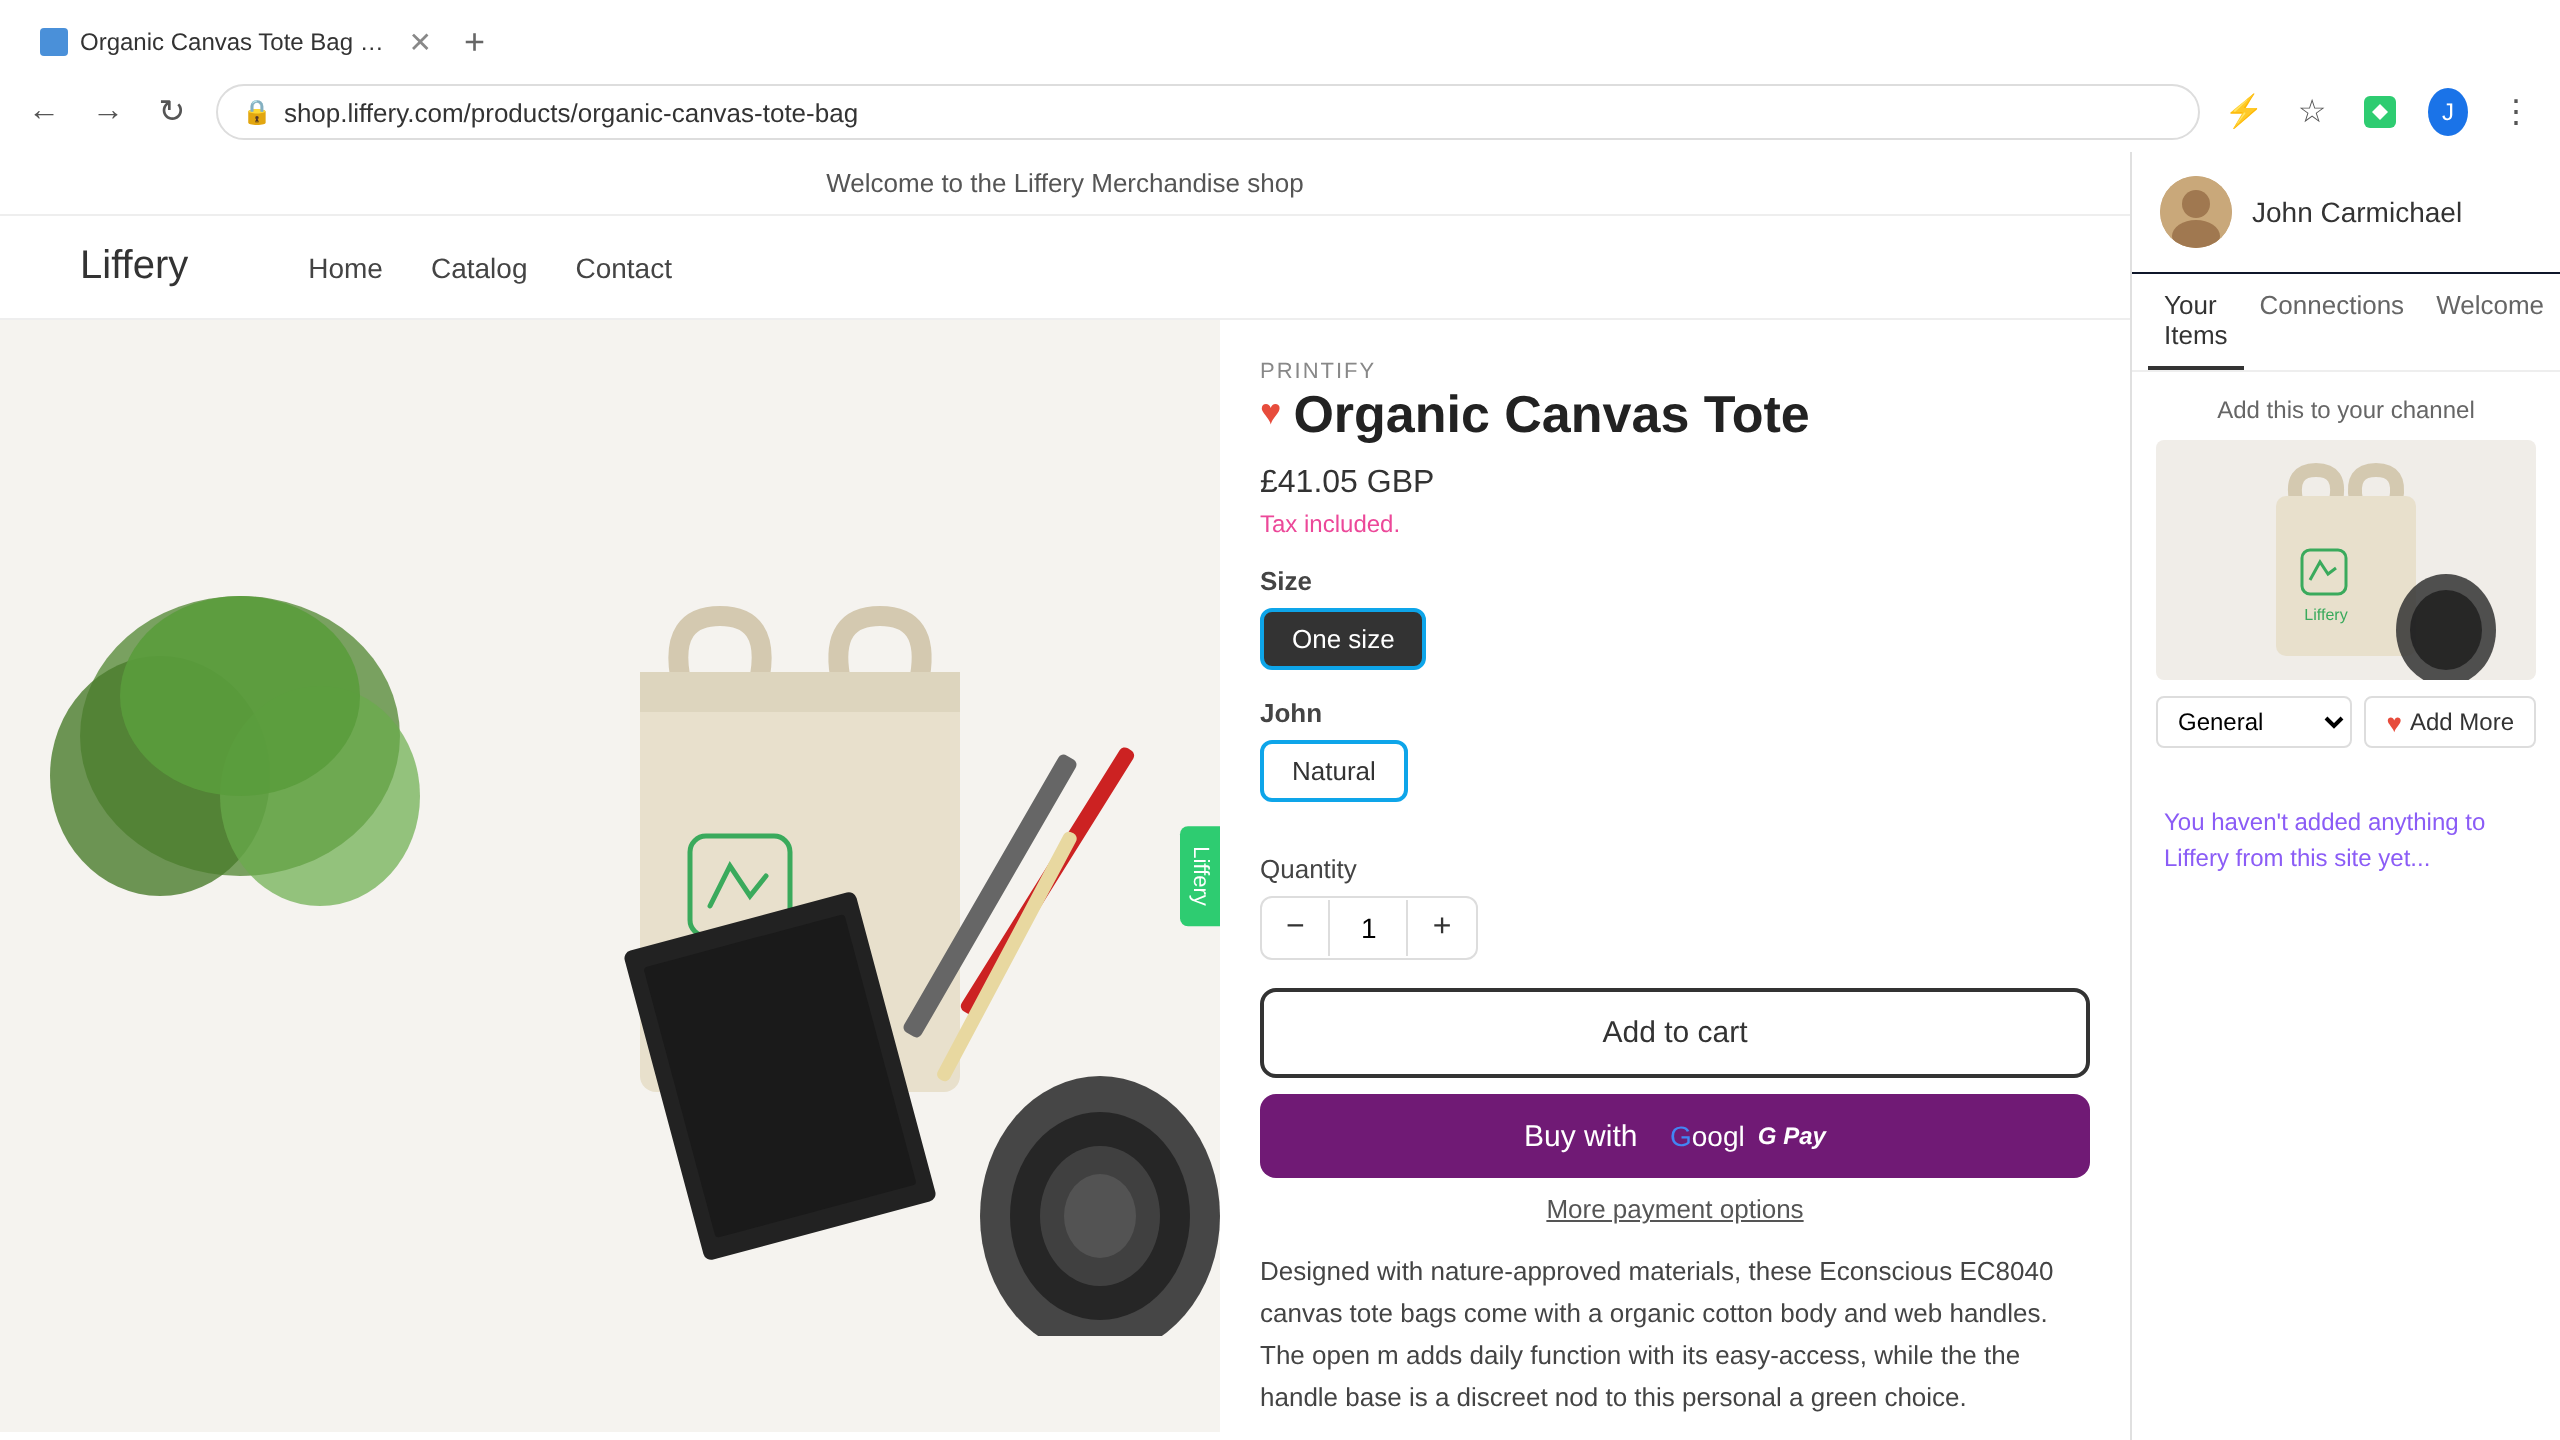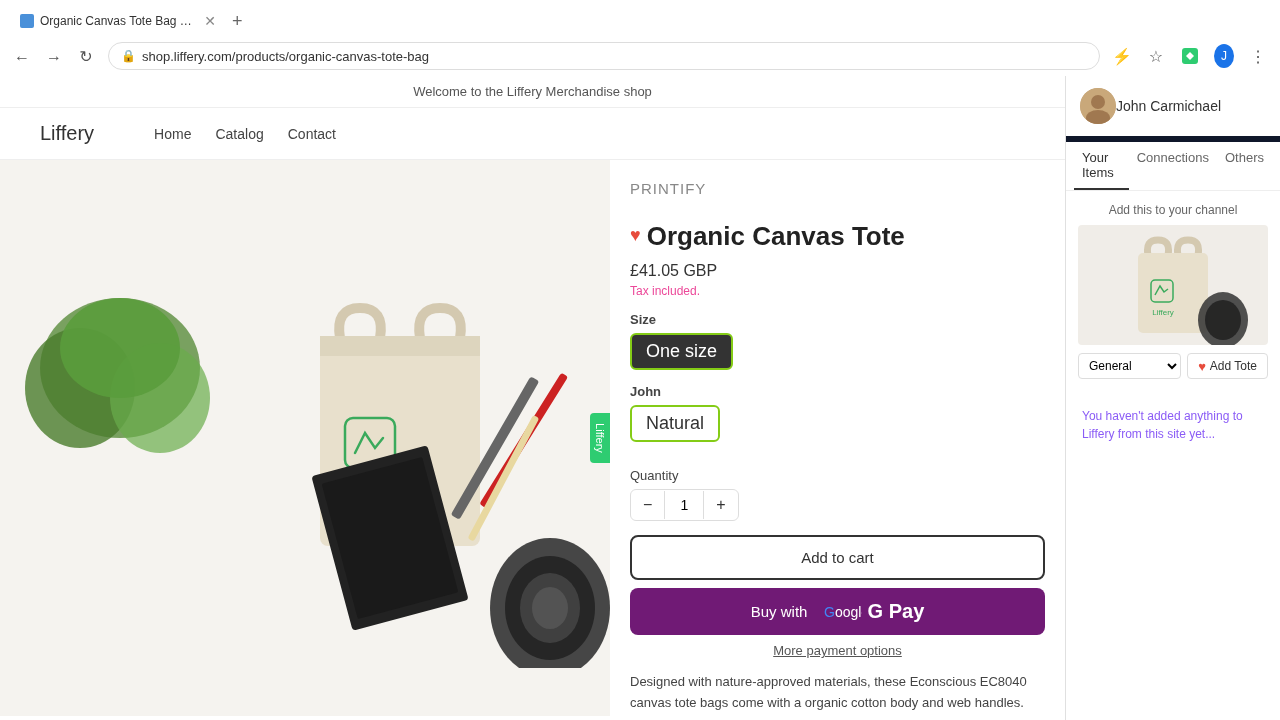--- a/index.html
+++ b/index.html
@@ -31,44 +31,44 @@
     .shop-nav-links { display: flex; gap: 24px; }
     .shop-nav-link { font-size: 14px; color: #444; text-decoration: none; cursor: pointer; }
 
     
     .product-area { display: flex; height: calc(100% - 88px); overflow: hidden; }
     
     .product-image-bg { width: 100%; height: 100%; background: #f5f3ef; position: relative; display: flex; align-items: center; justify-content: center; }
 
     
     .liffery-sidebar { width: 215px; border-left: 1px solid #e0e0e0; background: #fff; flex-shrink: 0; display: flex; flex-direction: column; }
-    .sidebar-user-header { display: flex; align-items: center; padding: 12px 14px; border-bottom: 6px solid #0f172a; }
+    .sidebar-user-header { display: flex; align-items: center; gap: 10px; padding: 12px 14px; border-bottom: 1px solid #0f172a; }
     .user-avatar { width: 36px; height: 36px; border-radius: 50%; background: #c9a87a; display: flex; align-items: center; justify-content: center; overflow: hidden; flex-shrink: 0; }
     .user-avatar svg { width: 36px; height: 36px; }
     .user-name { font-size: 14px; font-weight: 500; color: #333; }
     .sidebar-tabs { display: flex; padding: 0 8px; border-bottom: 1px solid #eee; }
     .sidebar-tab { font-size: 13px; padding: 8px 8px; color: #666; cursor: pointer; border-bottom: 2px solid transparent; }
     .sidebar-tab.active { color: #333; border-bottom: 2px solid #333; font-weight: 500; }
     .sidebar-add-section { padding: 12px; text-align: center; }
     .add-to-channel-text { font-size: 12px; color: #666; margin-bottom: 8px; }
     .product-thumbnail { width: 100%; height: 120px; background: #f0ede8; border-radius: 4px; margin-bottom: 8px; overflow: hidden; position: relative; display: flex; align-items: center; justify-content: center; }
     .channel-controls { display: flex; gap: 6px; margin-top: 4px; }
     .channel-select { flex: 1; border: 1px solid #ddd; border-radius: 4px; padding: 4px 6px; font-size: 12px; background: #fff; }
     .add-item-btn { background: #fff; border: 1px solid #ddd; border-radius: 4px; padding: 4px 10px; font-size: 12px; cursor: pointer; display: flex; align-items: center; gap: 4px; white-space: nowrap; color: #333; }
     .heart-icon { color: #e74c3c; font-size: 13px; }
     .sidebar-empty-message { padding: 16px; font-size: 12px; color: #8b5cf6; text-align: left; line-height: 1.5; }
 
     
     .product-details { flex: 1; padding: 20px 20px; overflow-y: auto; }
-    .product-brand { font-size: 15px; color: #888; letter-spacing: 1px; text-transform: uppercase; margin-bottom: 24px; }
+    .product-brand { font-size: 11px; color: #888; letter-spacing: 1px; text-transform: uppercase; margin-bottom: 0; }
     .product-title { font-size: 26px; font-weight: 600; color: #222; margin-bottom: 10px; line-height: 1.2; }
     .product-price { font-size: 16px; color: #333; margin-bottom: 4px; }
     .price-note { font-size: 12px; color: #ec4899; margin-bottom: 14px; }
     .product-option-label { font-size: 13px; color: #444; margin-bottom: 6px; font-weight: bold; }
-    .product-option-btn { border: 2px solid #84cc16; border-radius: 6px; padding: 6px 14px; font-size: 18px; background: #333; color: #fff; cursor: pointer; margin-bottom: 14px; }
+    .product-option-btn { border: 2px solid #0ea5e9; border-radius: 6px; padding: 6px 14px; font-size: 13px; background: #333; color: #fff; cursor: pointer; margin-bottom: 14px; }
     .product-option-btn.outlined { background: #fff; color: #333; }
     .quantity-section { margin-bottom: 14px; }
     .quantity-label { font-size: 13px; color: #444; margin-bottom: 6px; margin-top: 12px; }
     .quantity-control { display: flex; align-items: center; gap: 0; border: 1px solid #ddd; border-radius: 6px; width: fit-content; overflow: hidden; }
     .qty-btn { background: none; border: none; padding: 6px 12px; cursor: pointer; font-size: 16px; color: #333; }
     .qty-value { padding: 6px 14px; font-size: 14px; border-left: 1px solid #ddd; border-right: 1px solid #ddd; min-width: 40px; text-align: center; }
     .add-to-cart-btn { width: 100%; padding: 12px; background: #fff; border: 2px solid #333; border-radius: 8px; font-size: 15px; font-weight: 500; cursor: pointer; margin-bottom: 8px; color: #333; }
     .buy-now-btn { width: 100%; padding: 12px; background: #701a75; border: none; border-radius: 8px; font-size: 15px; color: #fff; cursor: pointer; display: flex; align-items: center; justify-content: center; gap: 6px; margin-bottom: 8px; }
     .more-payment { text-align: center; font-size: 13px; color: #555; text-decoration: underline; cursor: pointer; margin-bottom: 14px; }
     .product-description { font-size: 13px; color: #444; line-height: 1.6; margin-bottom: 10px; }
@@ -221,21 +221,21 @@
 
         <button class="add-to-cart-btn">Add to cart</button>
         
         <button class="buy-now-btn">
           <span>Buy with</span>&nbsp;
           <svg width="38" height="18" viewBox="0 0 38 18">
             <text x="0" y="14" font-family="Arial" font-size="14" fill="white" font-style="normal">
               <tspan fill="#4285F4">G</tspan><tspan fill="white">oogle</tspan>
             </text>
           </svg>
-          <span style="color:white; font-weight:600; font-size:20px;">G Pay</span>
+          <span style="color:white; font-style:italic; font-weight:600; font-size:12px;">G Pay</span>
         </button>
 
         <div class="more-payment">More payment options</div>
 
         <p class="product-description">Designed with nature-approved materials, these Econscious EC8040 canvas tote bags come with a organic cotton body and web handles. The open m adds daily function with its easy-access, while the the handle base is a discreet nod to this personal a green choice.</p>
         <p class="product-features">.: 100% Certified Organic Cotton</p>
       </div>
     </div>
   </div>
 
@@ -248,21 +248,21 @@
           <circle cx="18" cy="14" r="7" fill="#a07850"></circle>
           <ellipse cx="18" cy="30" rx="12" ry="8" fill="#a07850"></ellipse>
         </svg>
       </div>
       <span class="user-name">John Carmichael</span>
     </div>
 
     <div class="sidebar-tabs">
       <div class="sidebar-tab active">Your Items</div>
       <div class="sidebar-tab">Connections</div>
-      <div class="sidebar-tab">Others</div>
+      <div class="sidebar-tab">Welcome</div>
     </div>
 
     <div class="sidebar-add-section">
       <p class="add-to-channel-text">Add this to your channel</p>
 
       <div class="product-thumbnail">
         <svg width="160" height="120" viewBox="0 0 160 120" xmlns="http://www.w3.org/2000/svg">
           <rect width="160" height="120" fill="#f0ede8"></rect>
 
           <path d="M55 30 Q52 15 65 15 Q78 15 75 30" stroke="#d4c9b0" stroke-width="7" fill="none" stroke-linecap="round"></path>
@@ -280,20 +280,20 @@
           </g>
         </svg>
       </div>
 
       <div class="channel-controls">
         <select class="channel-select">
           <option>General</option>
         </select>
         <button class="add-item-btn">
           <span class="heart-icon">♥</span>
-          <span>Add Tote</span>
+          <span>Add More</span>
         </button>
       </div>
     </div>
 
     <div class="sidebar-empty-message">You haven't added anything to Liffery from this site yet...</div>
   </div>
 </div>
 
 </body></html>

